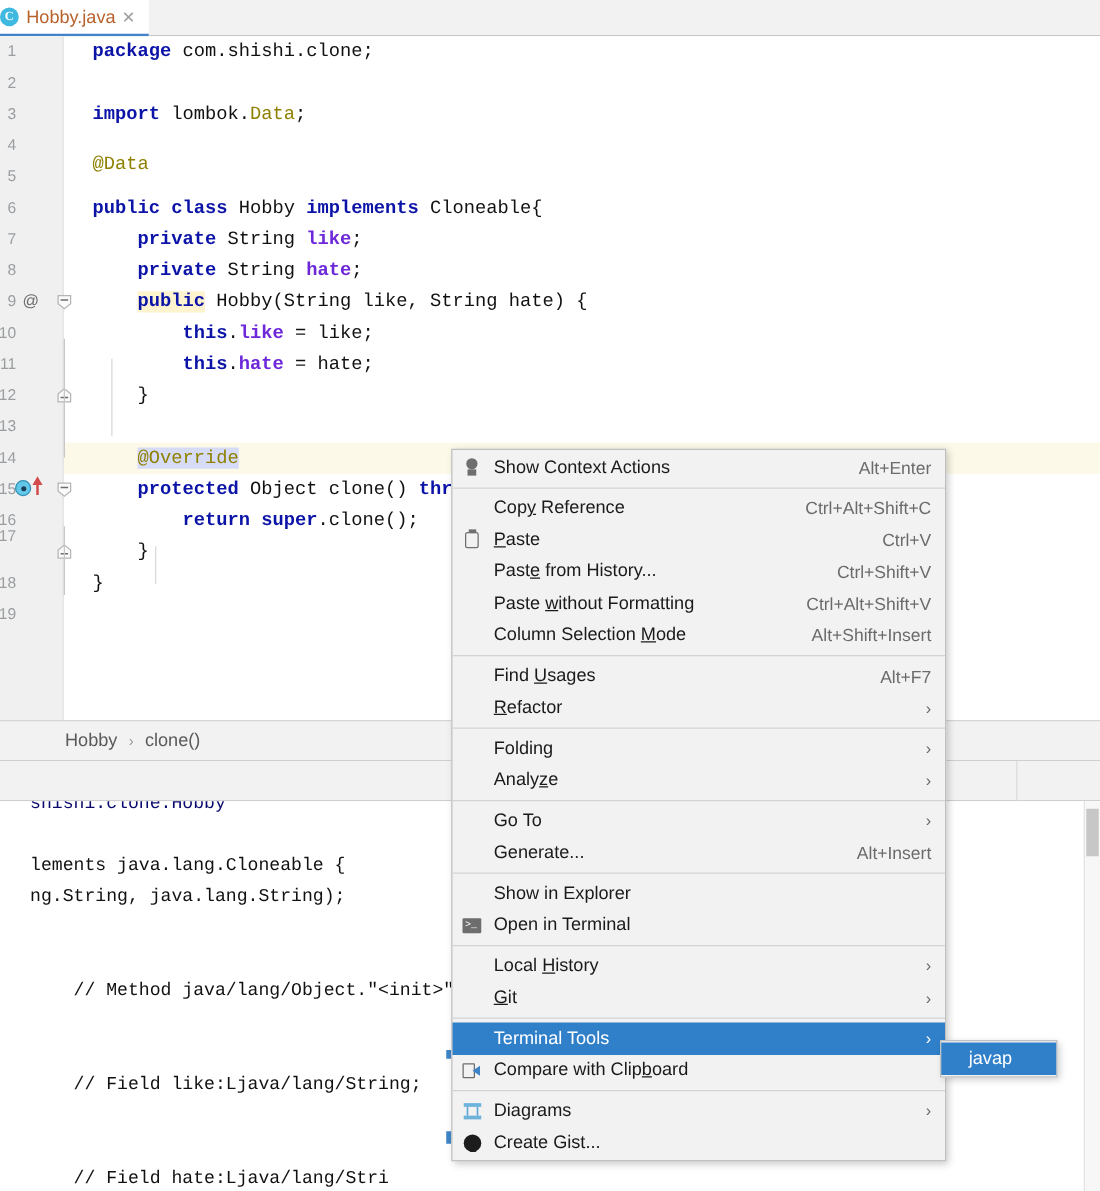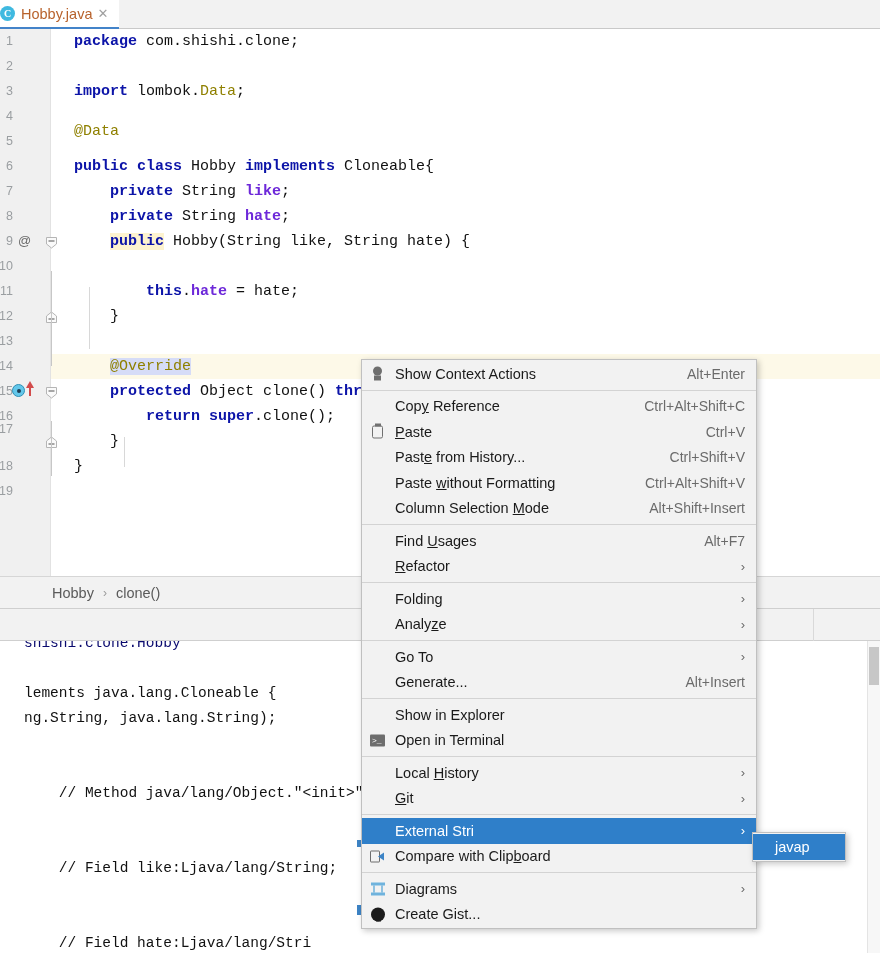--- a/index.html
+++ b/index.html
@@ -286,20 +286,21 @@
     <div class="code-layer" id="codeLayer">
         <div class="code-line" style="top: 0px;"><span></span><span class="kw">package</span><span class=""> com.shishi.clone;</span></div>
         <div class="code-line" style="top: 25px;"><span></span></div>
         <div class="code-line" style="top: 50px;"><span></span><span class="kw">import</span><span class=""> lombok.</span><span class="anno">Data</span><span class="">;</span></div>
         <div class="code-line" style="top: 75px;"><span></span></div>
         <div class="code-line" style="top: 90px;"><span></span><span class="anno">@Data</span></div>
         <div class="code-line" style="top: 125px;"><span></span><span class="kw">public</span><span class=""> </span><span class="kw">class</span><span class=""> Hobby </span><span class="kw">implements</span><span class=""> Cloneable{</span></div>
         <div class="code-line" style="top: 150px;"><span>    </span><span class="kw">private</span><span class=""> String </span><span class="fld">like</span><span class="">;</span></div>
         <div class="code-line" style="top: 175px;"><span>    </span><span class="kw">private</span><span class=""> String </span><span class="fld">hate</span><span class="">;</span></div>
         <div class="code-line" style="top: 200px;"><span>    </span><span class="kw anno-hl">public</span><span class=""> Hobby(String like, String hate) {</span></div>
+        <div class="code-line" style="top: 225px;"><span>        </span><span class="kw">this</span><span class="">.</span><span class="fld">like</span><span class=""> = like;</span></div>
         <div class="code-line" style="top: 250px;"><span>        </span><span class="kw">this</span><span class="">.</span><span class="fld">hate</span><span class=""> = hate;</span></div>
         <div class="code-line" style="top: 275px;"><span>    </span><span class="">}</span></div>
         <div class="code-line" style="top: 300px;"><span></span></div>
         <div class="code-line" style="top: 325px;"><span>    </span><span class="anno sel">@Override</span></div>
         <div class="code-line" style="top: 350px;"><span>    </span><span class="kw">protected</span><span class=""> Object clone() </span><span class="kw">throw</span></div>
         <div class="code-line" style="top: 375px;"><span>        </span><span class="kw">return</span><span class=""> </span><span class="kw">super</span><span class="">.clone();</span></div>
         <div class="code-line" style="top: 400px;"><span>    </span><span class="">}</span></div>
         <div class="code-line" style="top: 425px;"><span></span><span class="">}</span></div>
         <div class="code-line" style="top: 450px;"><span></span></div>
       </div>
@@ -411,21 +412,21 @@
       <div class="mi">
         <span class="mi-label">Local <span class="mnem">H</span>istory</span>
         <span class="mi-arrow">›</span>
       </div>
       <div class="mi">
         <span class="mi-label"><span class="mnem">G</span>it</span>
         <span class="mi-arrow">›</span>
       </div>
       <div class="msep"></div>
       <div class="mi selected">
-        <span class="mi-label">External Stri</span>
+        <span class="mi-label">Terminal Tools</span>
         <span class="mi-arrow">›</span>
       </div>
       <div class="mi">
         <span class="mi-icon">
           <span style="position:relative;width:17px;height:17px;display:block;">
             <span class="ic-cmp"></span>
             <span class="ic-cmp-arrow"></span>
           </span>
         </span>
         <span class="mi-label">Compare with Clip<span class="mnem">b</span>oard</span>

